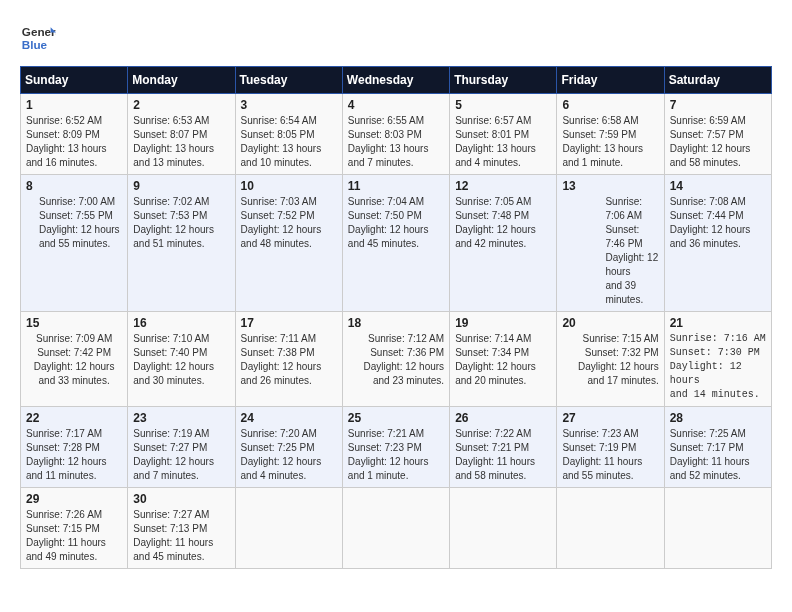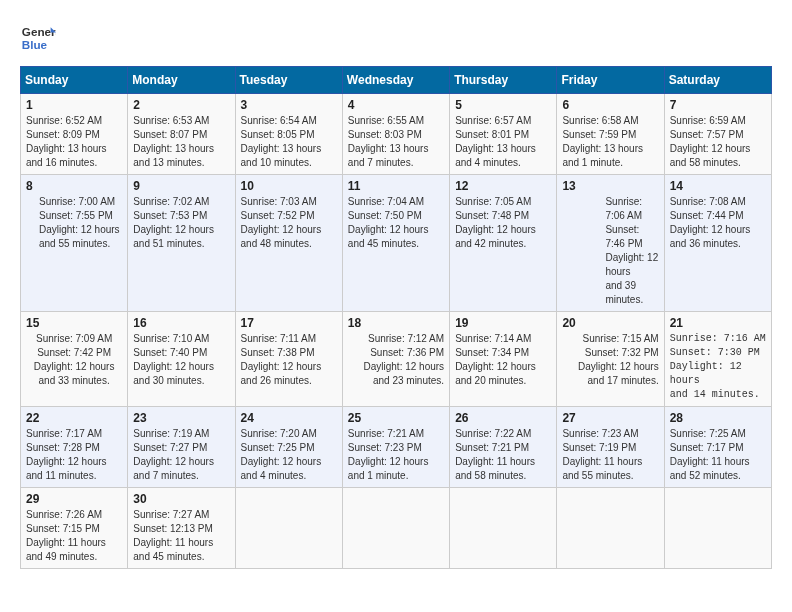--- a/index.html
+++ b/index.html
@@ -36,21 +36,21 @@
     .subtitle {
       font-size: 14px;
       color: #555;
     }
     .calendar {
       width: 100%;
       border-collapse: collapse;
       font-size: 10.5px;
     }
     .calendar thead th {
-      background-color: #0369a1;
+      background-color: #0f172a;
       color: #fff;
       padding: 6px 4px;
       text-align: left;
       font-size: 12px;
       font-weight: bold;
       border: 1px solid #2a55a8;
     }
     .calendar tbody td {
       border: 1px solid #ccc;
       vertical-align: top;
@@ -319,21 +319,21 @@
         <td>
           <span class="day-num">29</span>
           <div class="day-info" style="white-space: pre-line;">Sunrise: 7:26 AM
 Sunset: 7:15 PM
 Daylight: 11 hours
 and 49 minutes.</div>
         </td>
         <td>
           <span class="day-num">30</span>
           <div class="day-info" style="white-space: pre-line;">Sunrise: 7:27 AM
-Sunset: 12:13 PM
+Sunset: 7:13 PM
 Daylight: 11 hours
 and 45 minutes.</div>
         </td>
         <td class="empty-cell"></td>
         <td class="empty-cell"></td>
         <td class="empty-cell"></td>
         <td class="empty-cell"></td>
         <td class="empty-cell"></td>
       </tr>
     </tbody>

